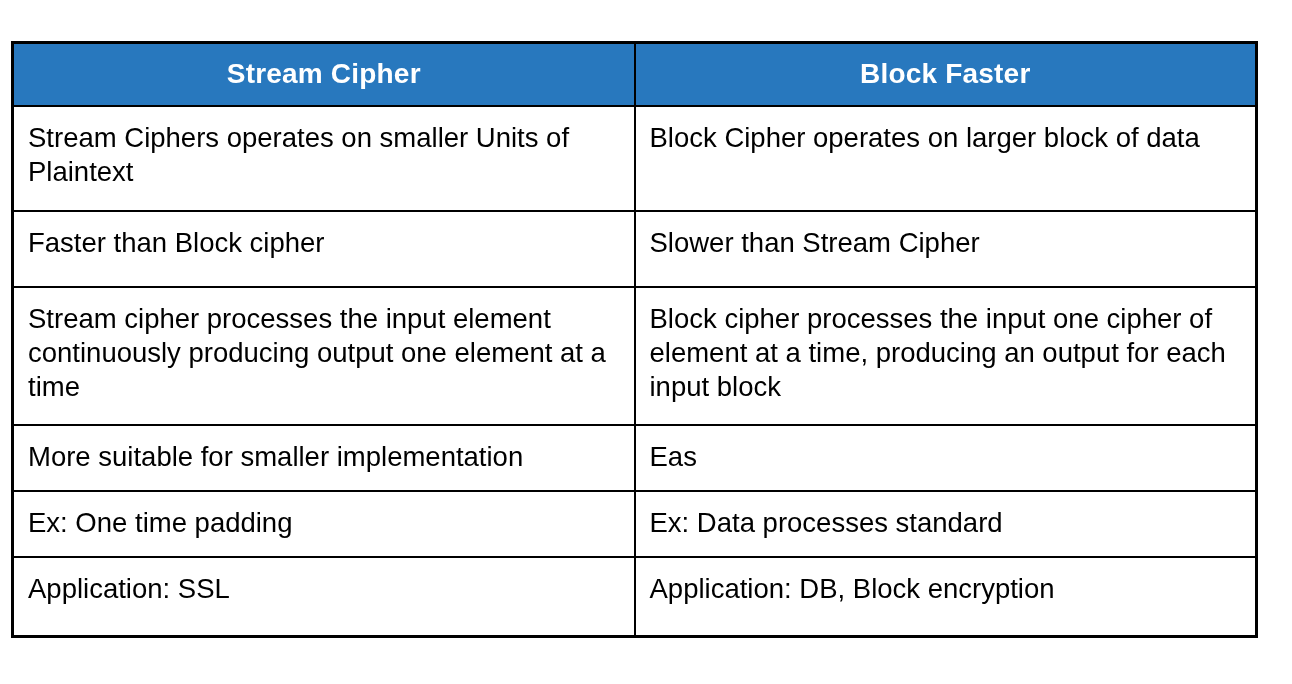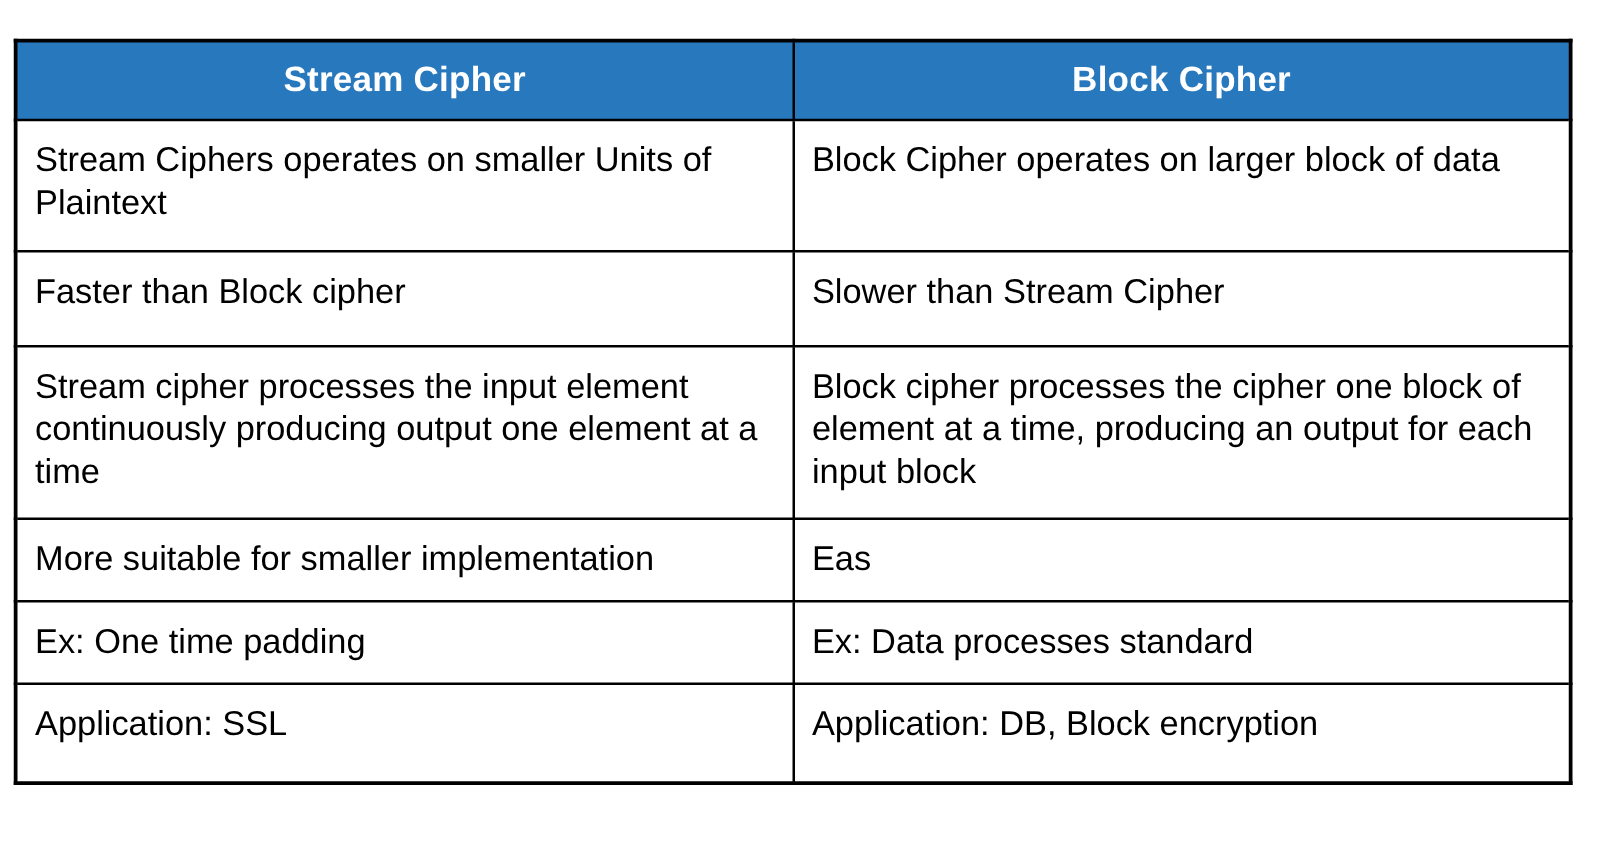--- a/index.html
+++ b/index.html
@@ -10,21 +10,21 @@
   body {
     width: 1292px;
     height: 684px;
     position: relative;
     font-family: "Liberation Sans", sans-serif;
     color: #000000;
   }
   .table-wrap {
     position: absolute;
     left: 11px;
-    top: 31px;
+    top: 41px;
   }
   table.cipher-table {
     border-collapse: collapse;
     table-layout: fixed;
     width: 1247px;
     border: 3px solid #000000;
   }
   table.cipher-table col {
     width: 50%;
   }
@@ -66,35 +66,35 @@
 
 <div class="table-wrap">
   <table class="cipher-table">
     <colgroup>
       <col>
       <col>
     </colgroup>
     <thead>
       <tr>
         <th>Stream Cipher</th>
-        <th>Block Cipher</th>
+        <th>Block Faster</th>
       </tr>
     </thead>
     <tbody>
       <tr>
         <td>Stream Ciphers operates on smaller Units of Plaintext</td>
         <td>Block Cipher operates on larger block of data</td>
       </tr>
       <tr>
         <td>Faster than Block cipher</td>
         <td>Slower than Stream Cipher</td>
       </tr>
       <tr>
         <td>Stream cipher processes the input element continuously producing output one element at a time</td>
-        <td>Block cipher processes the cipher one block of element at a time, producing an output for each input block</td>
+        <td>Block cipher processes the input one cipher of element at a time, producing an output for each input block</td>
       </tr>
       <tr>
         <td>More suitable for smaller implementation</td>
         <td>Eas</td>
       </tr>
       <tr>
         <td>Ex: One time padding</td>
         <td>Ex: Data processes standard</td>
       </tr>
       <tr>

